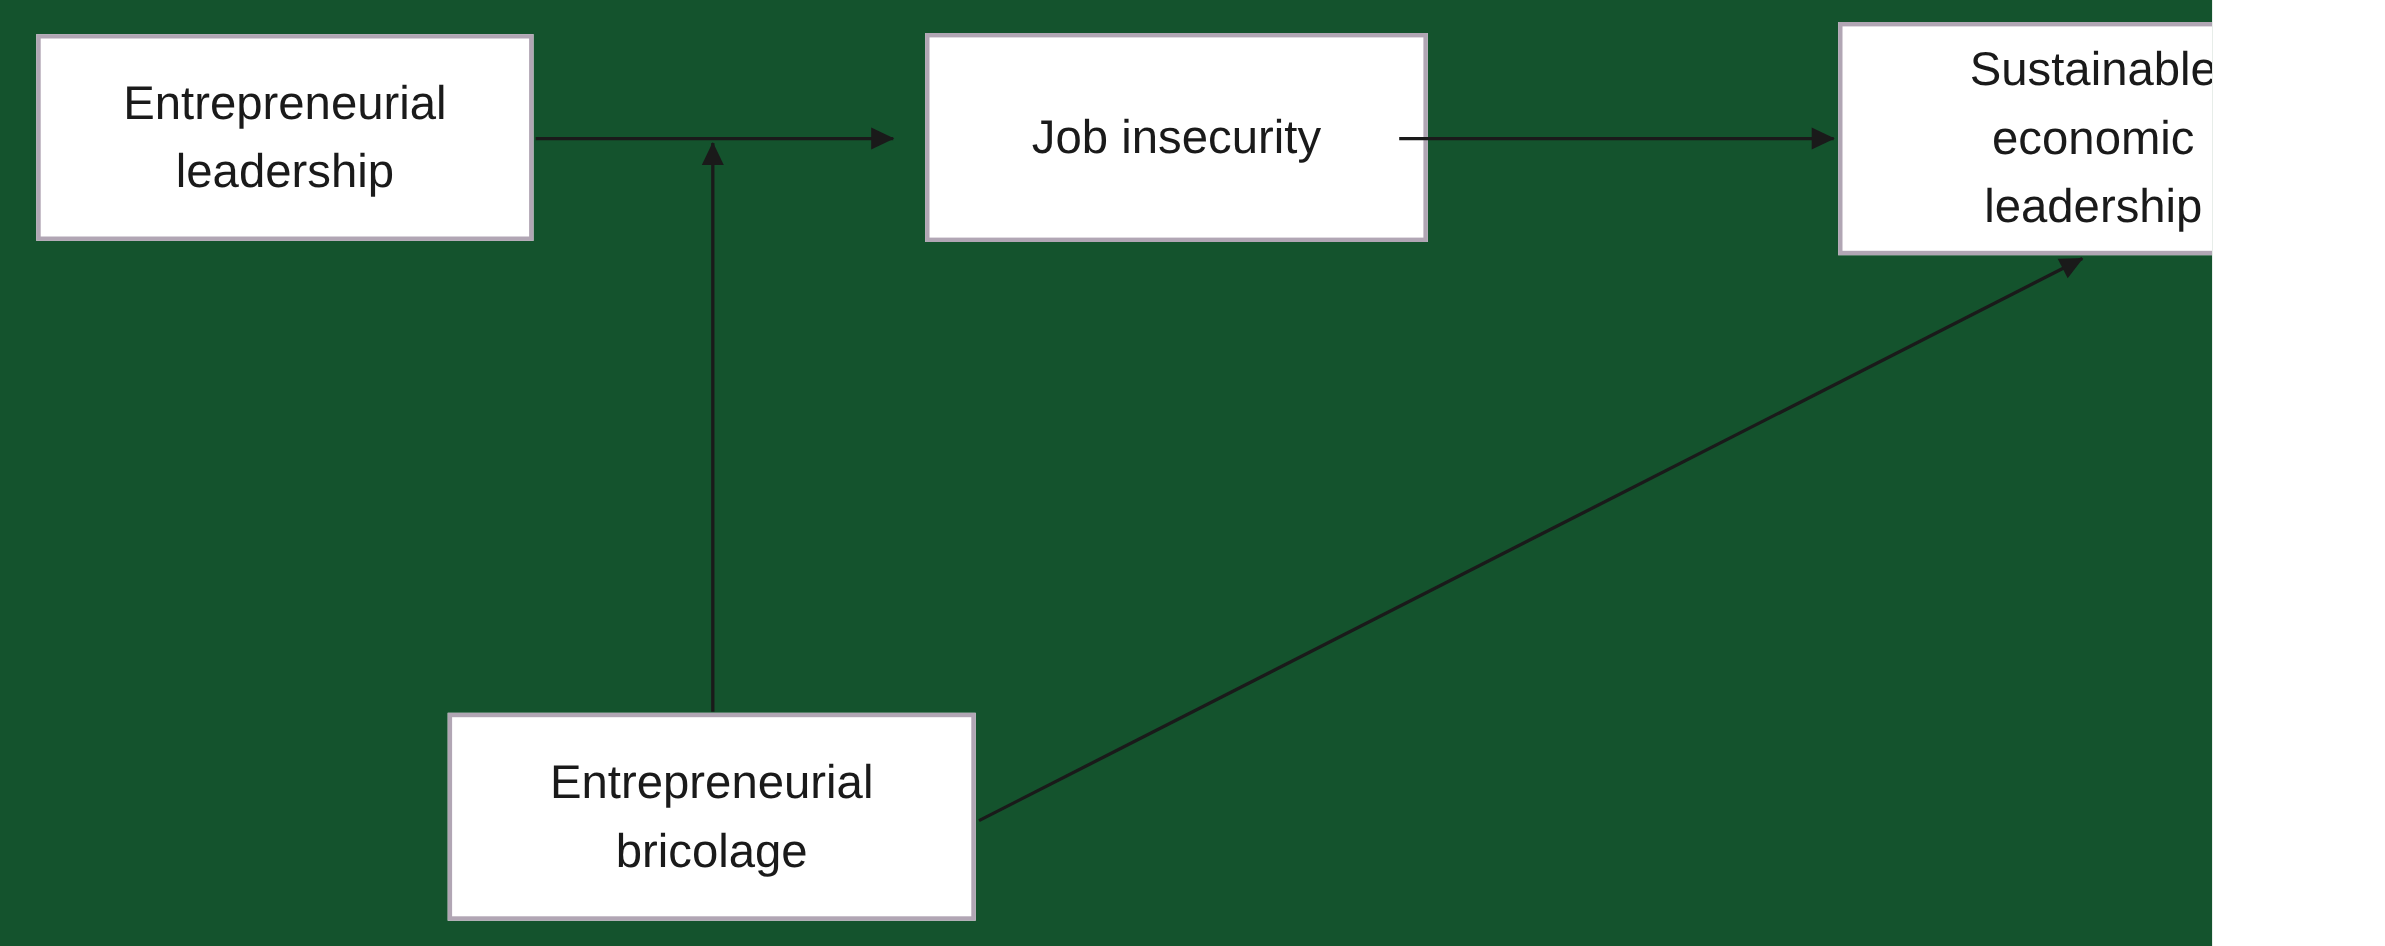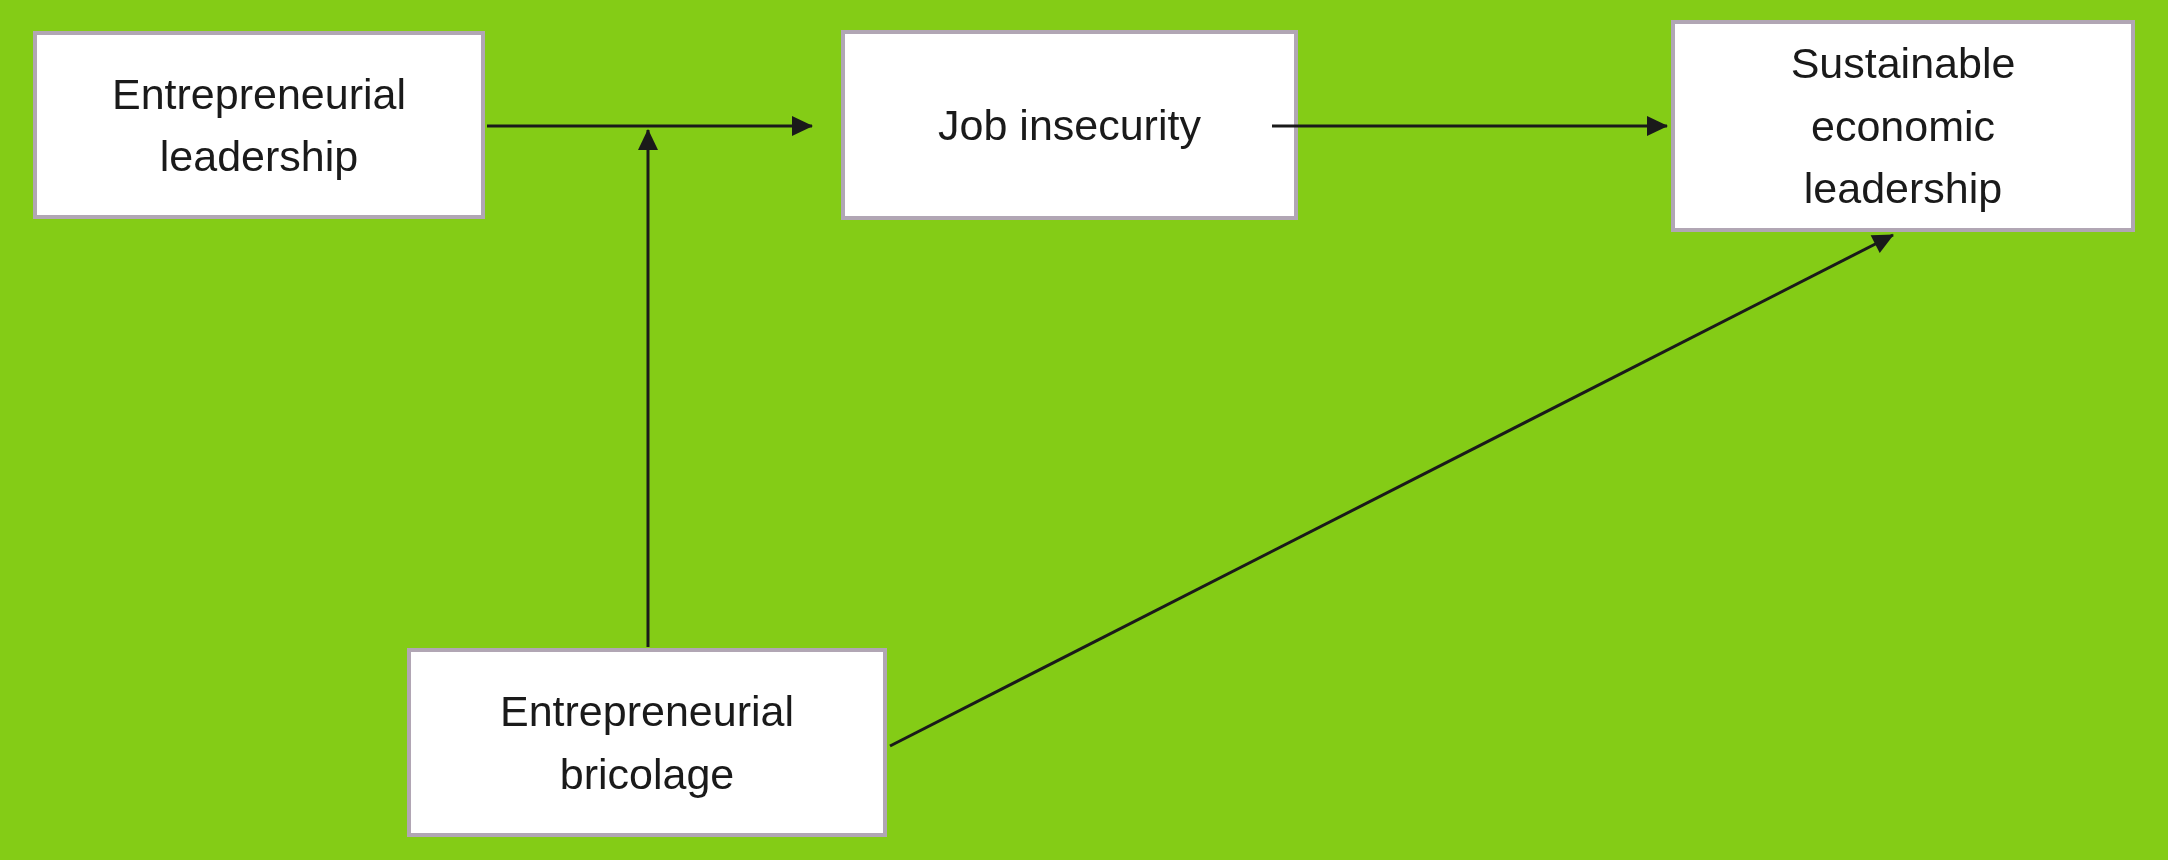--- a/index.html
+++ b/index.html
@@ -2,25 +2,26 @@
 <html><head>
 <meta charset="utf-8">
 <style>
   html, body {
     margin: 0;
     padding: 0;
     background: #ffffff;
   }
   .canvas {
     position: relative;
-    width: 2168px;
+    width: 1980px;
     height: 860px;
-    background: #84cc16;
+    background: #14532d;
     font-family: "Liberation Sans", sans-serif;
     overflow: hidden;
+    padding-left: 31px;
   }
   .node {
     position: absolute;
     box-sizing: border-box;
     border: 4px solid #b1a6b4;
     background: #ffffff;
     display: flex;
     align-items: center;
     justify-content: center;
     text-align: center;

